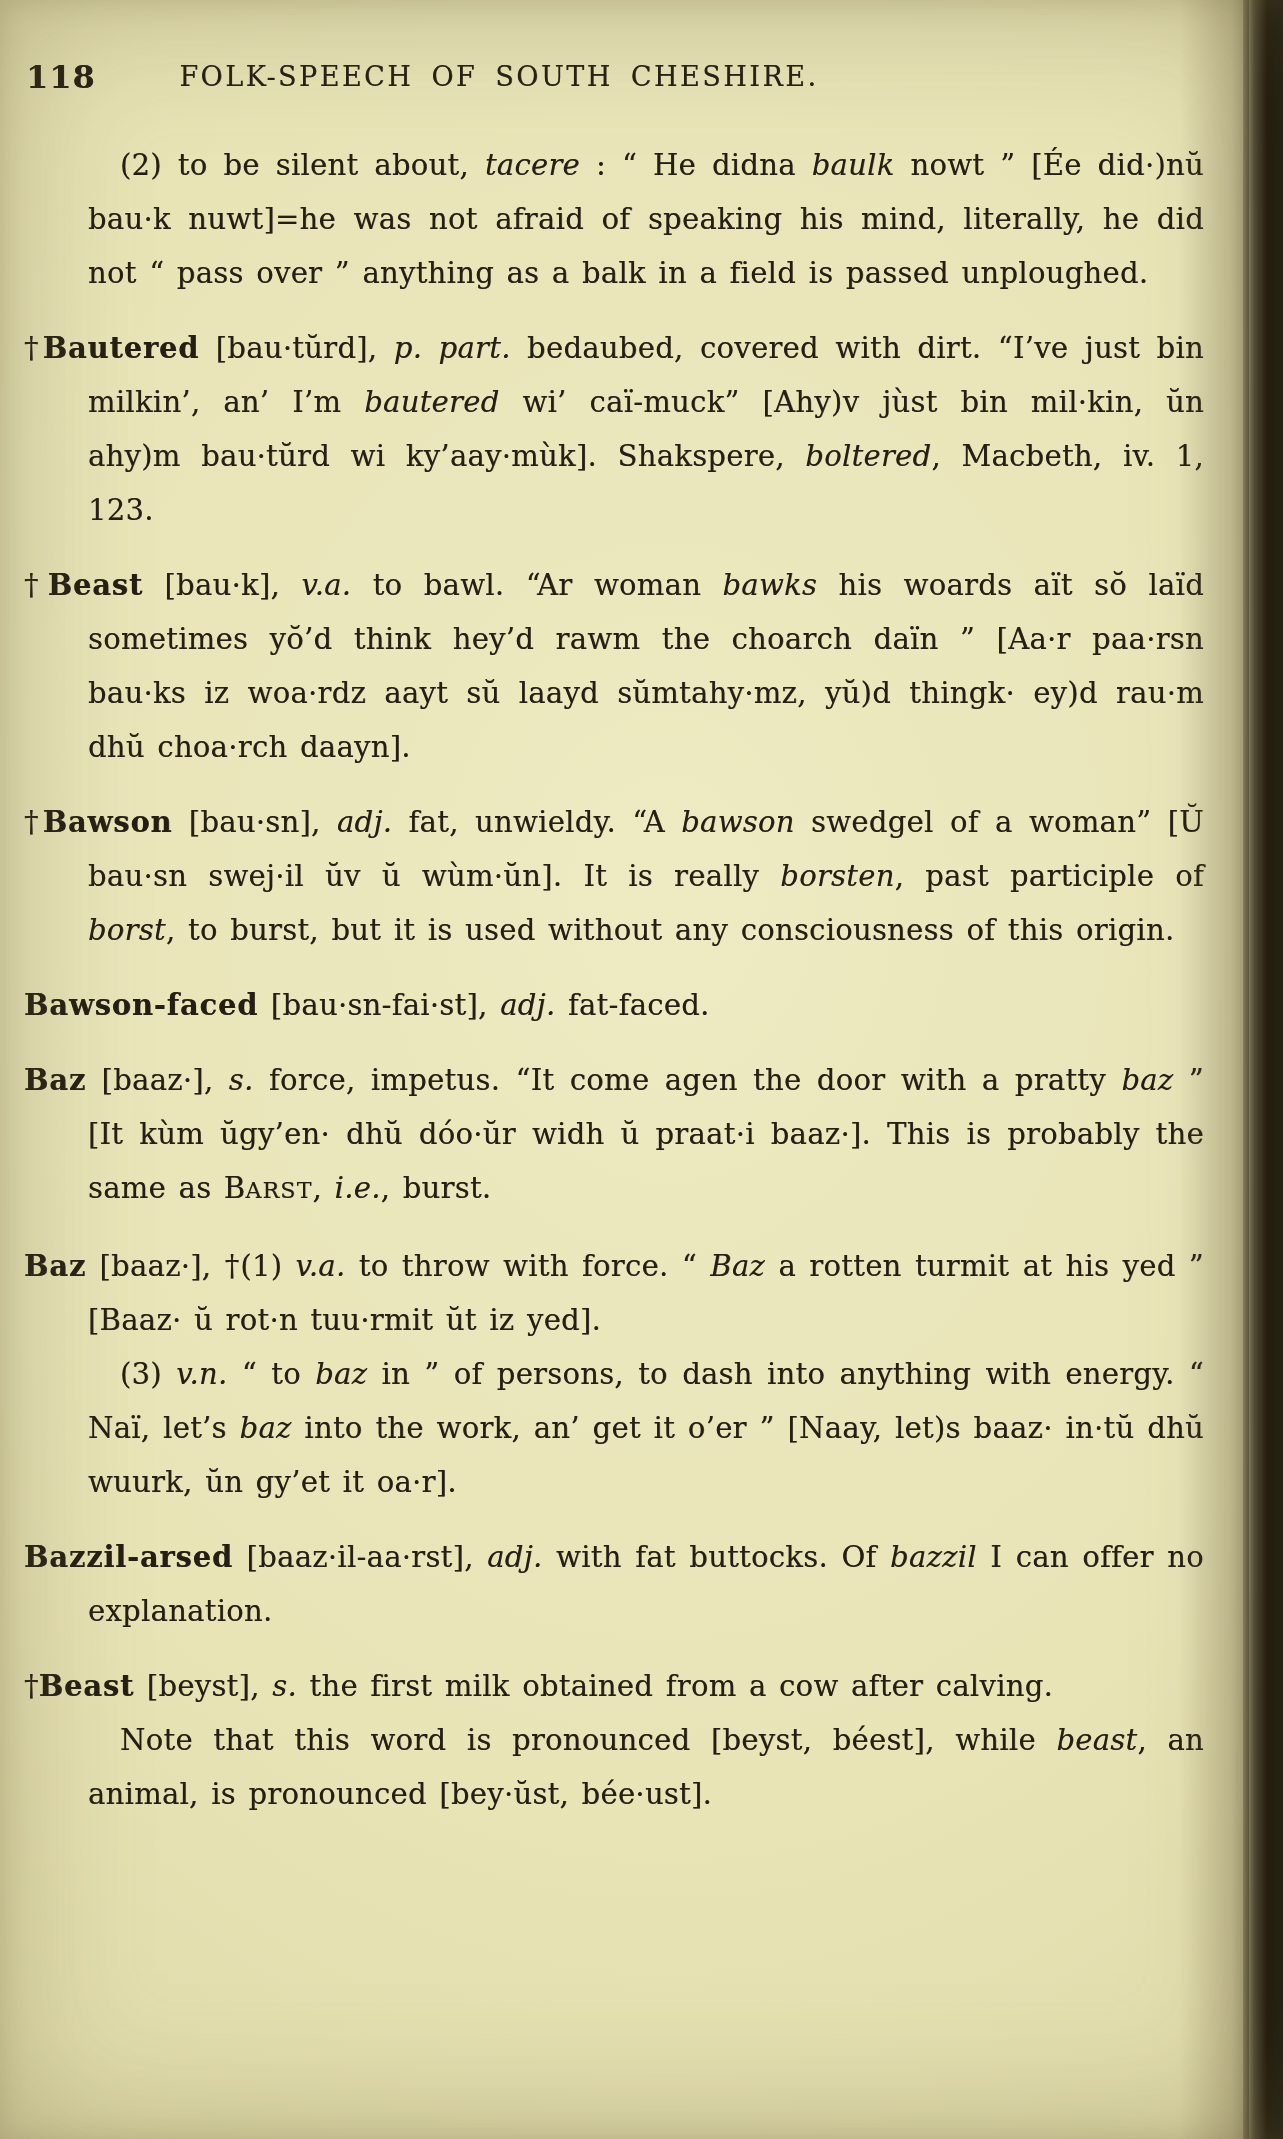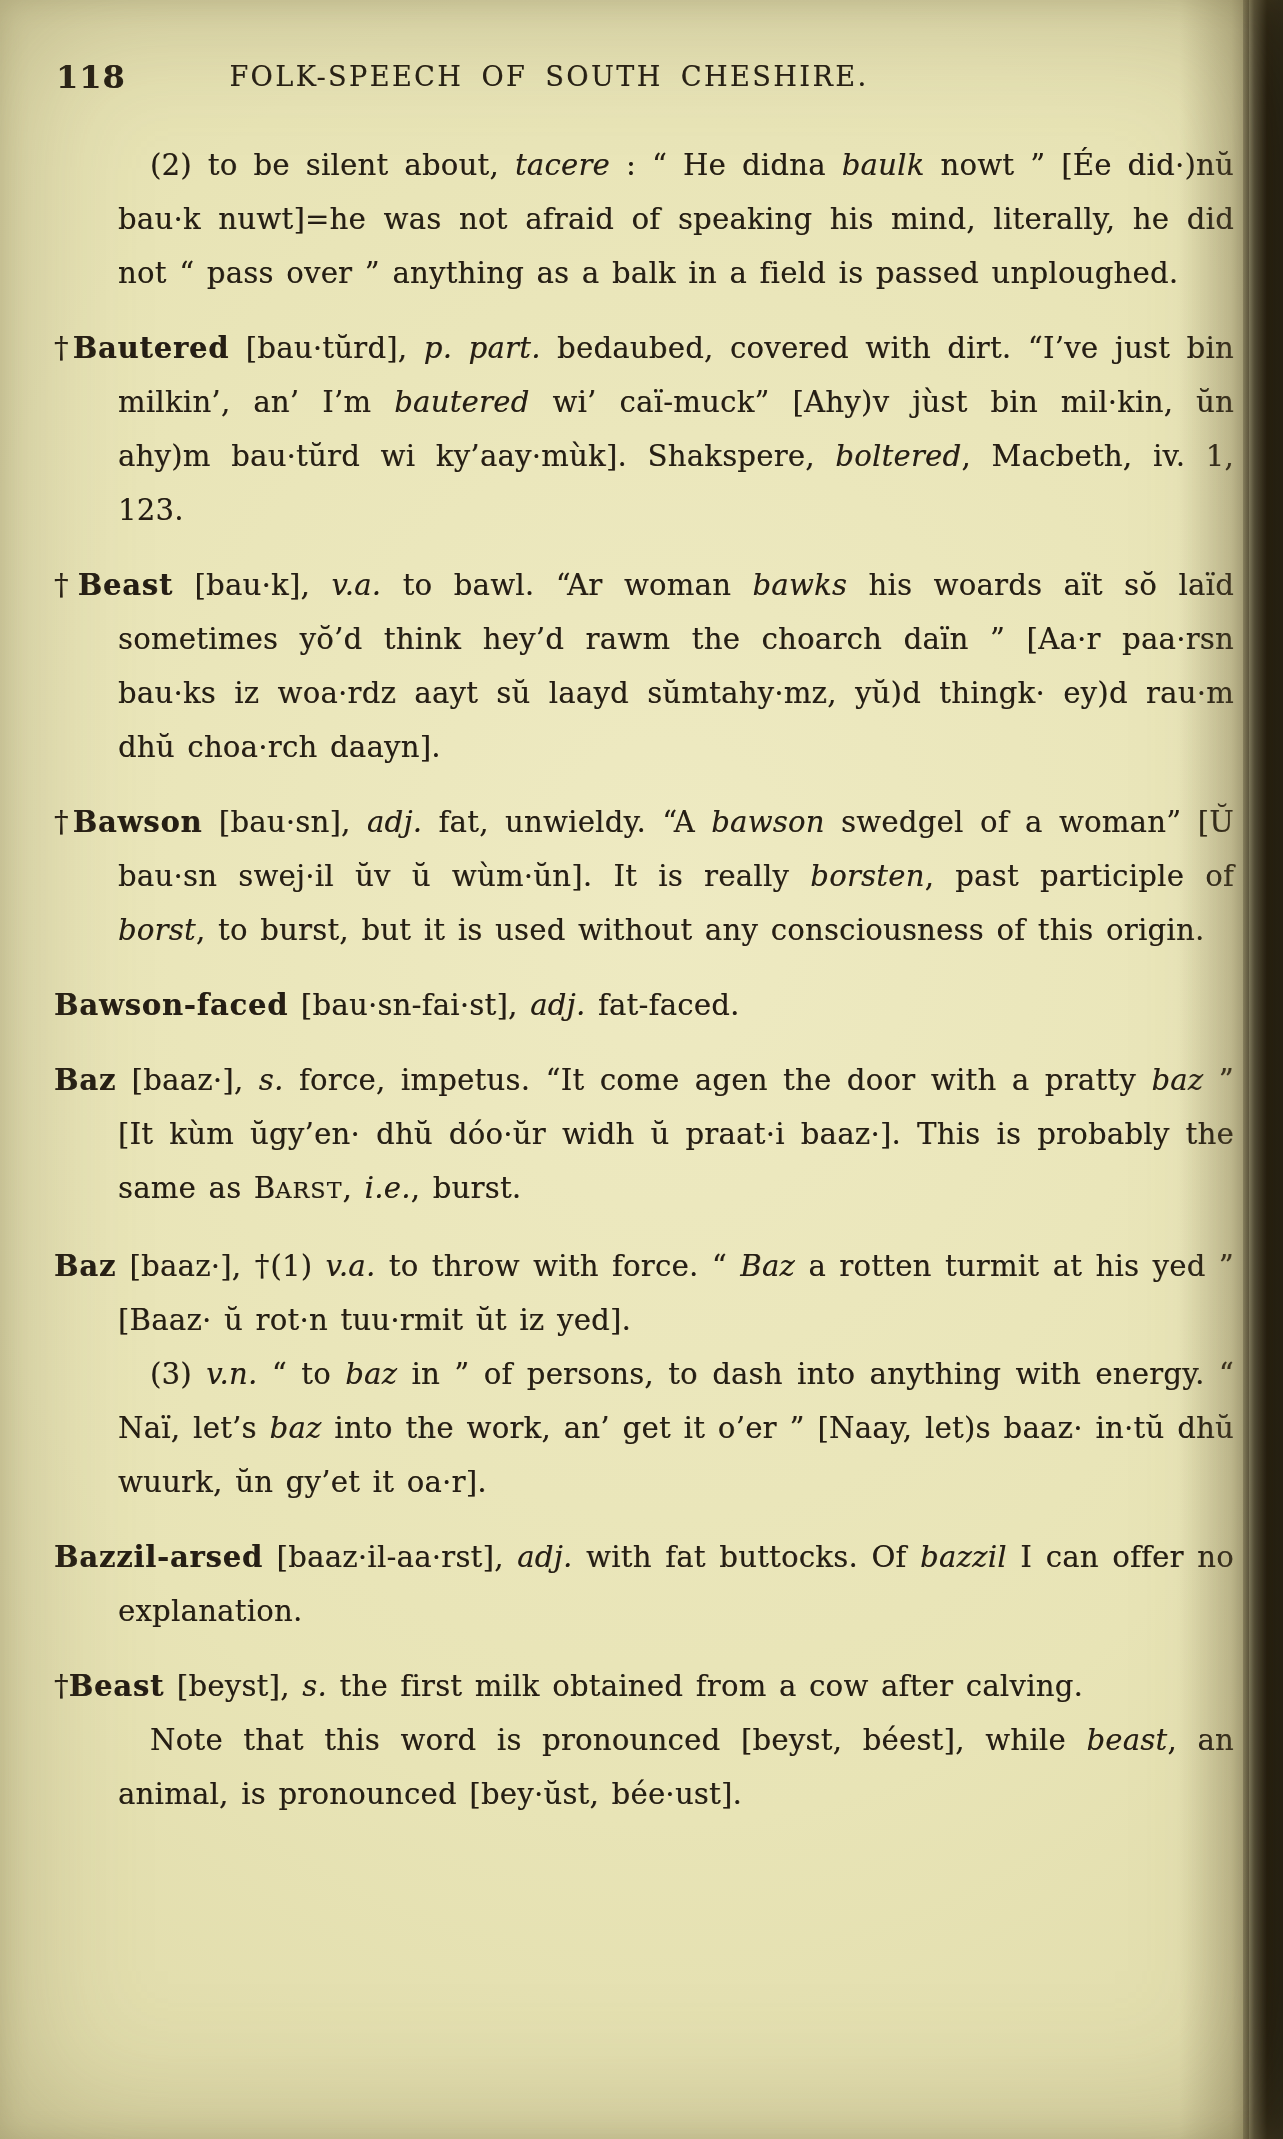--- a/index.html
+++ b/index.html
@@ -8,39 +8,38 @@
     --edge: #0d0a05;
   }
   * { margin: 0; padding: 0; box-sizing: border-box; }
   html, body { width: 1283px; height: 2139px; }
   body { background: var(--edge); overflow: hidden; }
 
   .page {
     position: relative;
     width: 1283px;
     height: 2139px;
-    padding-left: 54px;
+    padding-left: 24px;
     overflow: hidden;
     background:
       radial-gradient(ellipse 120% 90% at 52% 42%, #eeeac2 0%, #e8e4b6 48%, #ddd8a6 85%, #cfca96 100%);
     font-family: "DejaVu Serif", "Liberation Serif", serif;
     color: var(--ink);
   }
 
   .header { position: relative; height: 44px; margin-top: 56px; }
   .pagenum {
     position: absolute; left: 2px; top: 2px;
     font-size: 32px; font-weight: bold; letter-spacing: 1px;
     text-shadow: 0.3px 0.3px 0.5px rgba(35,25,15,0.55);
   }
   .runtitle {
     position: absolute; left: 150px; top: 5px; width: 650px;
     text-align: center; font-size: 27px; letter-spacing: 2.5px; word-spacing: 7px;
     text-shadow: 0.3px 0.3px 0.5px rgba(35,25,15,0.55);
-    margin-left: 20px;
   }
 
   .text-column { margin-top: 38px; width: 1180px; }
 
   .text-column p {
     font-size: 29px;
     line-height: 54px;
     text-align: justify;
     letter-spacing: 0.3px;
     word-spacing: 3px;

